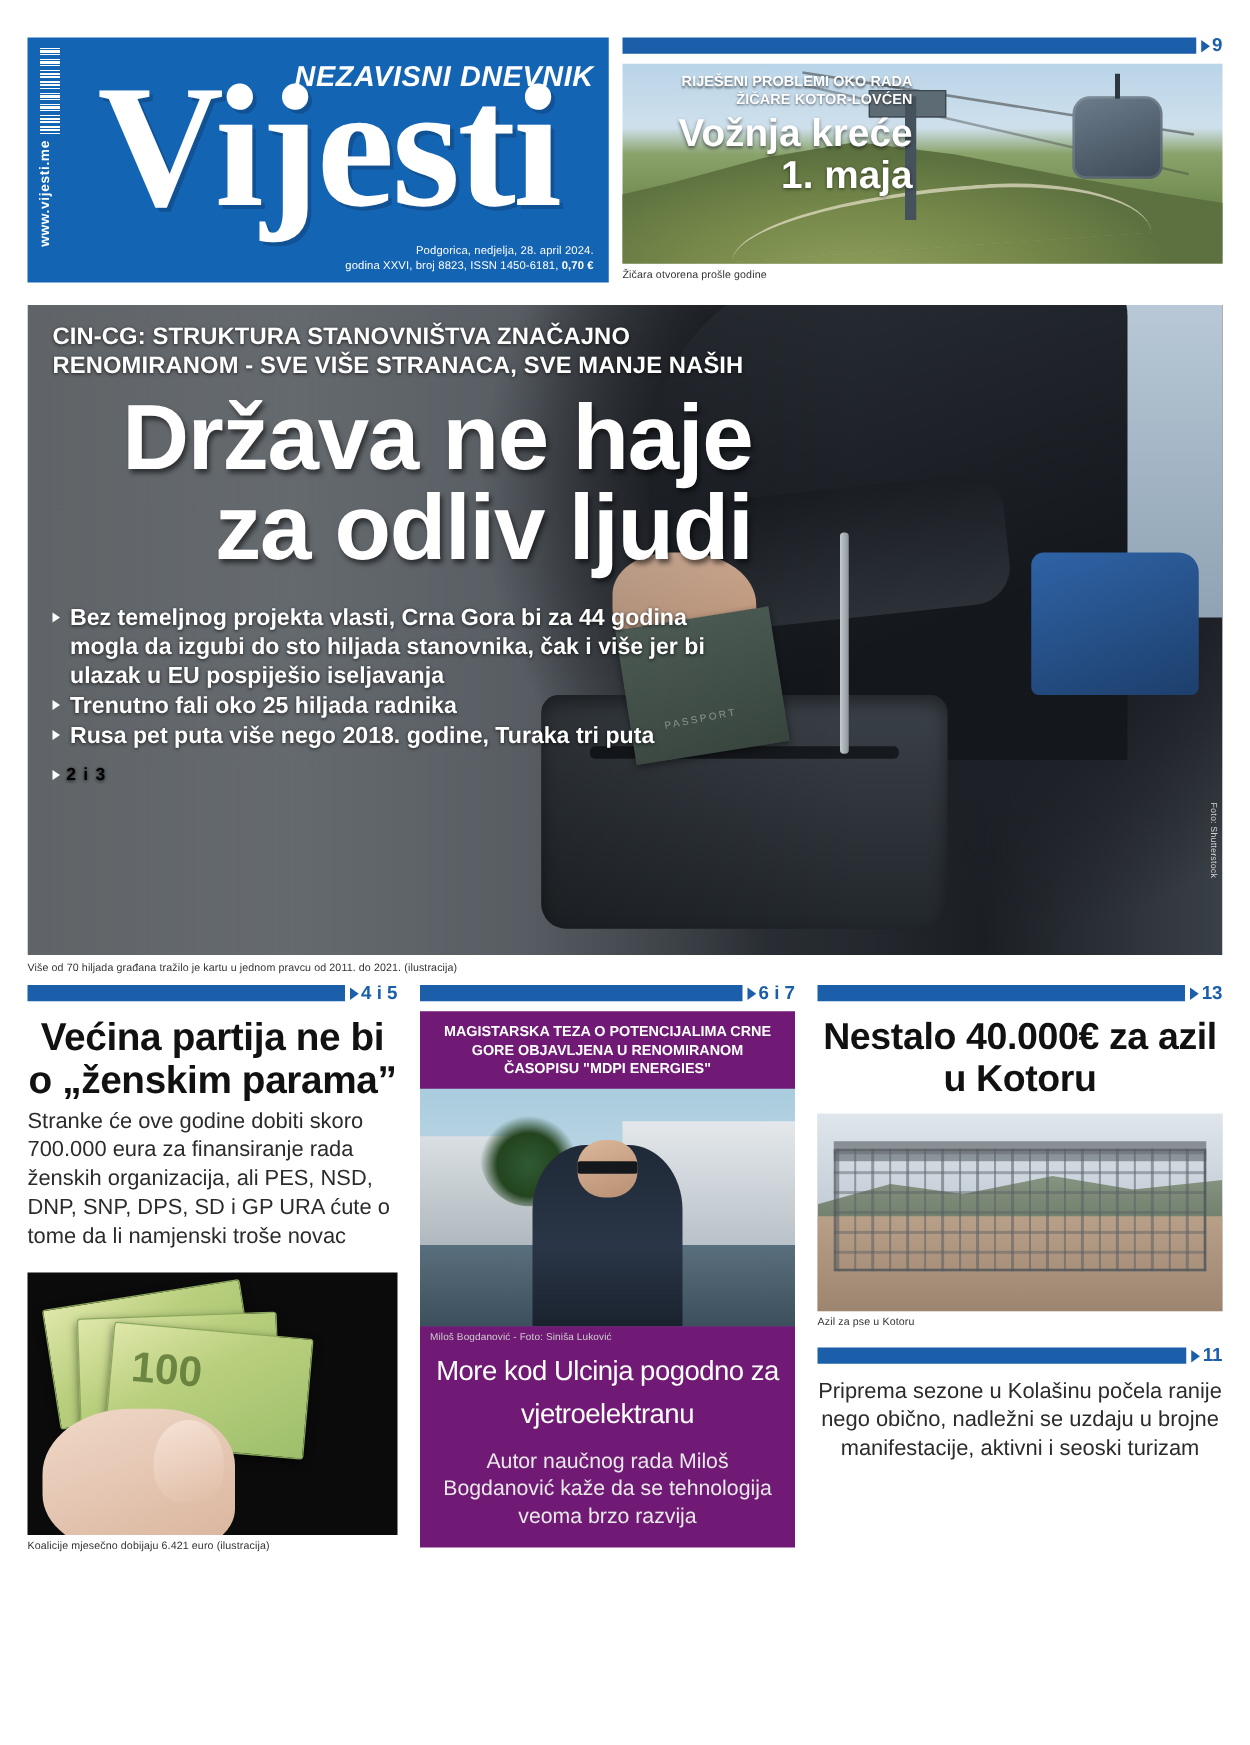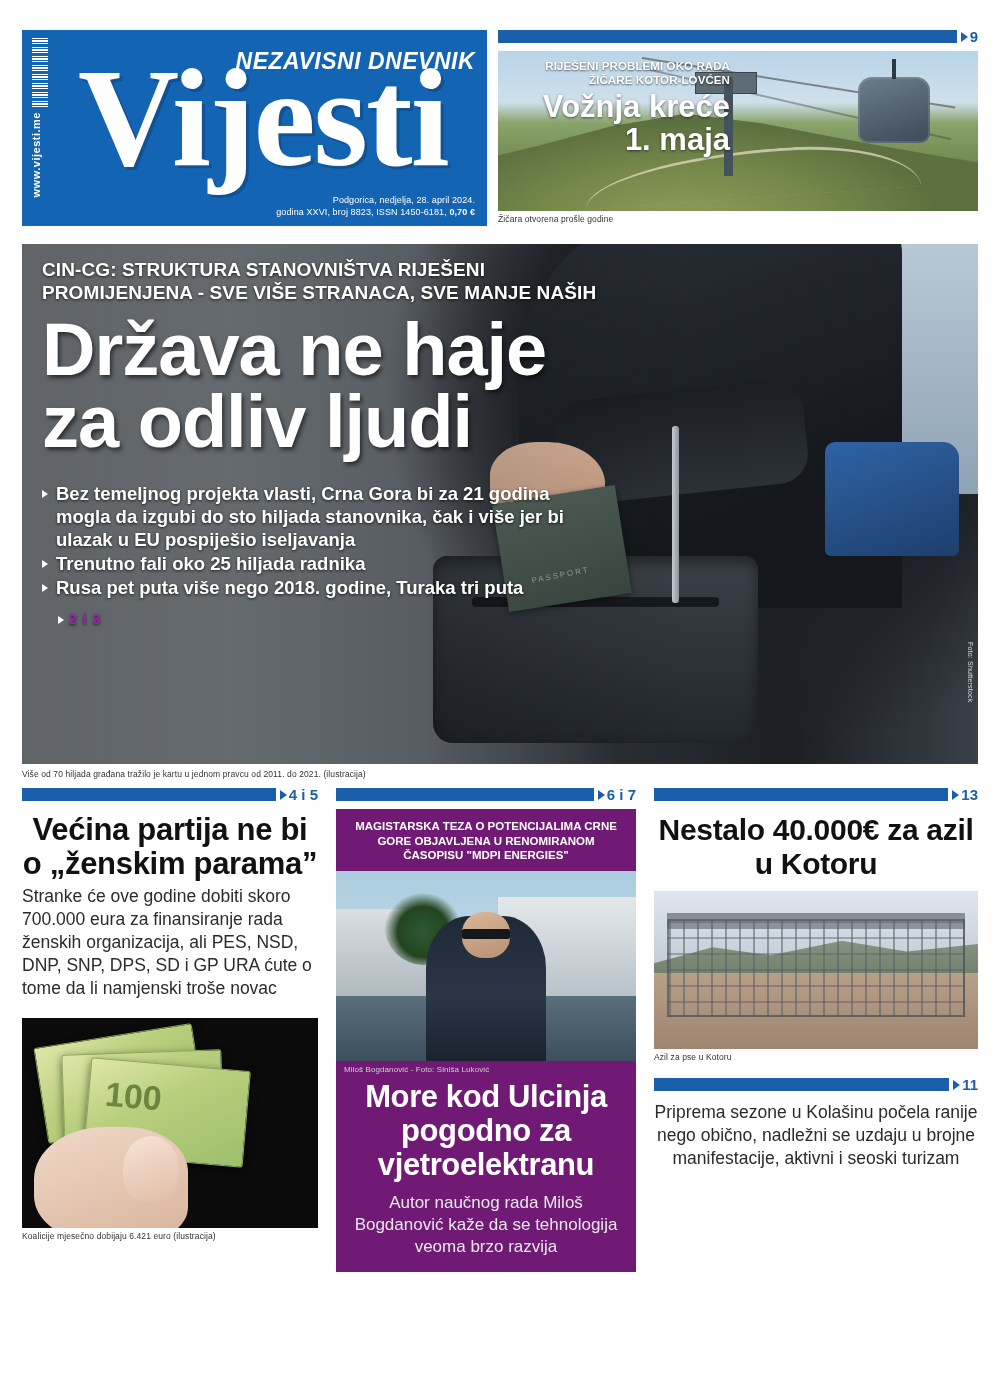--- a/index.html
+++ b/index.html
@@ -199,38 +199,38 @@
 
   #main .content { position: absolute; left: 20px; top: 14px; width: 560px; }
   #main .kicker {
     color: #fff; font-weight: 800; font-size: 19px; line-height: 23px;
     letter-spacing: .1px; text-shadow: 0 1px 3px rgba(0,0,0,.7);
   }
   #main h1 {
     color: #fff; font-weight: 700; font-size: 74px; line-height: 72px;
     margin-top: 10px; letter-spacing: -1px;
     text-shadow: 2px 3px 4px rgba(0,0,0,.55);
+    text-align: right;
   }
   #main ul { list-style: none; margin-top: 24px; }
   #main li {
     color: #fff; font-size: 18.5px; line-height: 23px; font-weight: 600;
     padding-left: 14px; position: relative; margin-bottom: 1px;
     text-shadow: 0 1px 3px rgba(0,0,0,.75);
   }
   #main li:before {
     content: ""; position: absolute; left: 0; top: 8px;
     width: 0; height: 0;
     border-left: 6px solid #fff;
     border-top: 4px solid transparent; border-bottom: 4px solid transparent;
   }
   #main .jump {
-    color: #a21caf; font-size: 14px; font-weight: 700; margin-top: 12px;
+    color: #000000; font-size: 14px; font-weight: 700; margin-top: 12px;
     padding-left: 11px; position: relative; letter-spacing: 1px;
     text-shadow: 0 1px 3px rgba(0,0,0,.75);
-    margin-left: 16px;
   }
   #main .jump:before {
     content: ""; position: absolute; left: 0; top: 5px;
     width: 0; height: 0; border-left: 6px solid #fff;
     border-top: 4px solid transparent; border-bottom: 4px solid transparent;
   }
   #main-caption { position: absolute; left: 22px; top: 766px; width: 600px; }
 
   
   #col-left   { position: absolute; left: 22px;  top: 788px; width: 296px; }
@@ -309,21 +309,21 @@
     background: linear-gradient(160deg, #dcb79a, #b88f72); border-radius: 45%;
   }
   #mid-box .photo .glasses {
     position: absolute; left: 42%; bottom: 64%; width: 16%; height: 5%;
     background: #14181d; border-radius: 2px;
   }
   #mid-box .credit-line {
     color: #cfcfcf; font-size: 8px; padding: 4px 8px 2px; letter-spacing: .1px;
   }
   #mid-box .hl2 {
-    color: #fff; font-weight: 700; font-size: 31px; line-height: 34px;
+    color: #fff; font-weight: 400; font-size: 22px; line-height: 34px;
     text-align: center; padding: 4px 10px 0; letter-spacing: -.4px;
   }
   #mid-box .lede2 {
     color: #e8e8e8; font-size: 17px; line-height: 22px;
     text-align: center; padding: 10px 14px 14px;
   }
 
   
   #col-right .hl { font-size: 30px; line-height: 34px; margin-top: 12px; }
   #azil {
@@ -399,27 +399,27 @@
   <div class="bag">
       <div class="strap"></div>
     </div>
   <div class="handle"></div>
   <div class="hand"></div>
   <div class="passport">
     <span>PASSPORT</span>
   </div>
   <div class="shade"></div>
   <div class="content">
-    <div class="kicker">CIN-CG: STRUKTURA STANOVNIŠTVA RIJEŠENI PROMIJENJENA - SVE VIŠE STRANACA, SVE MANJE NAŠIH</div>
+    <div class="kicker">CIN-CG: STRUKTURA STANOVNIŠTVA ZNAČAJNO RENOMIRANOM - SVE VIŠE STRANACA, SVE MANJE NAŠIH</div>
     <h1>
       <span>Država ne haje</span><br>
       <span>za odliv ljudi</span>
     </h1>
     <ul>
-      <li>Bez temeljnog projekta vlasti, Crna Gora bi za 21 godina mogla da izgubi do sto hiljada stanovnika, čak i više jer bi ulazak u EU pospiješio iseljavanja</li>
+      <li>Bez temeljnog projekta vlasti, Crna Gora bi za 44 godina mogla da izgubi do sto hiljada stanovnika, čak i više jer bi ulazak u EU pospiješio iseljavanja</li>
       <li>Trenutno fali oko 25 hiljada radnika</li>
       <li>Rusa pet puta više nego 2018. godine, Turaka tri puta</li>
     </ul>
     <div class="jump">2 i 3</div>
   </div>
   <div class="vcredit onphoto" style="right:4px; bottom:62px;">Foto: Shutterstock</div>
 </div>
 <div id="main-caption" class="caption">Više od 70 hiljada građana tražilo je kartu u jednom pravcu od 2011. do 2021. (ilustracija)</div>
 
 <div id="col-left">

